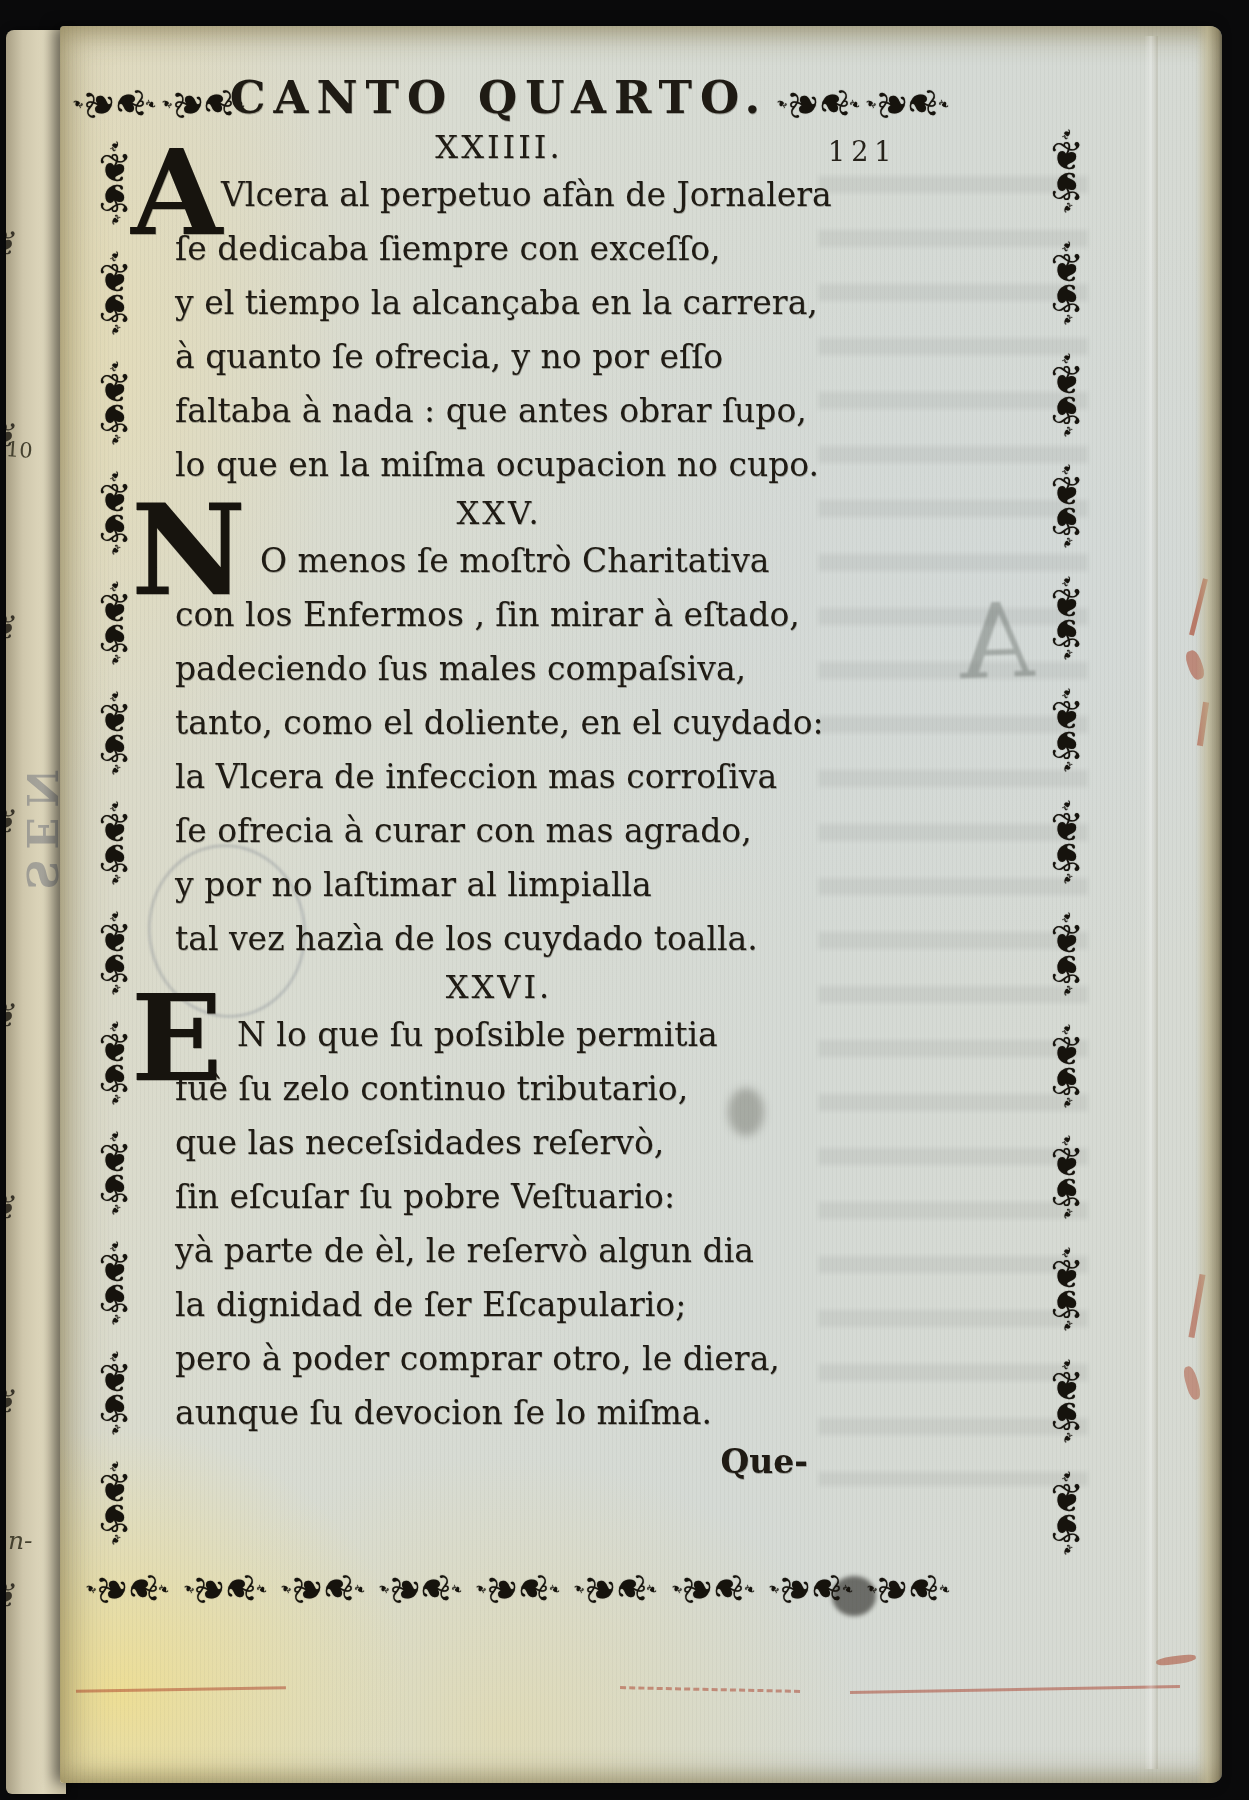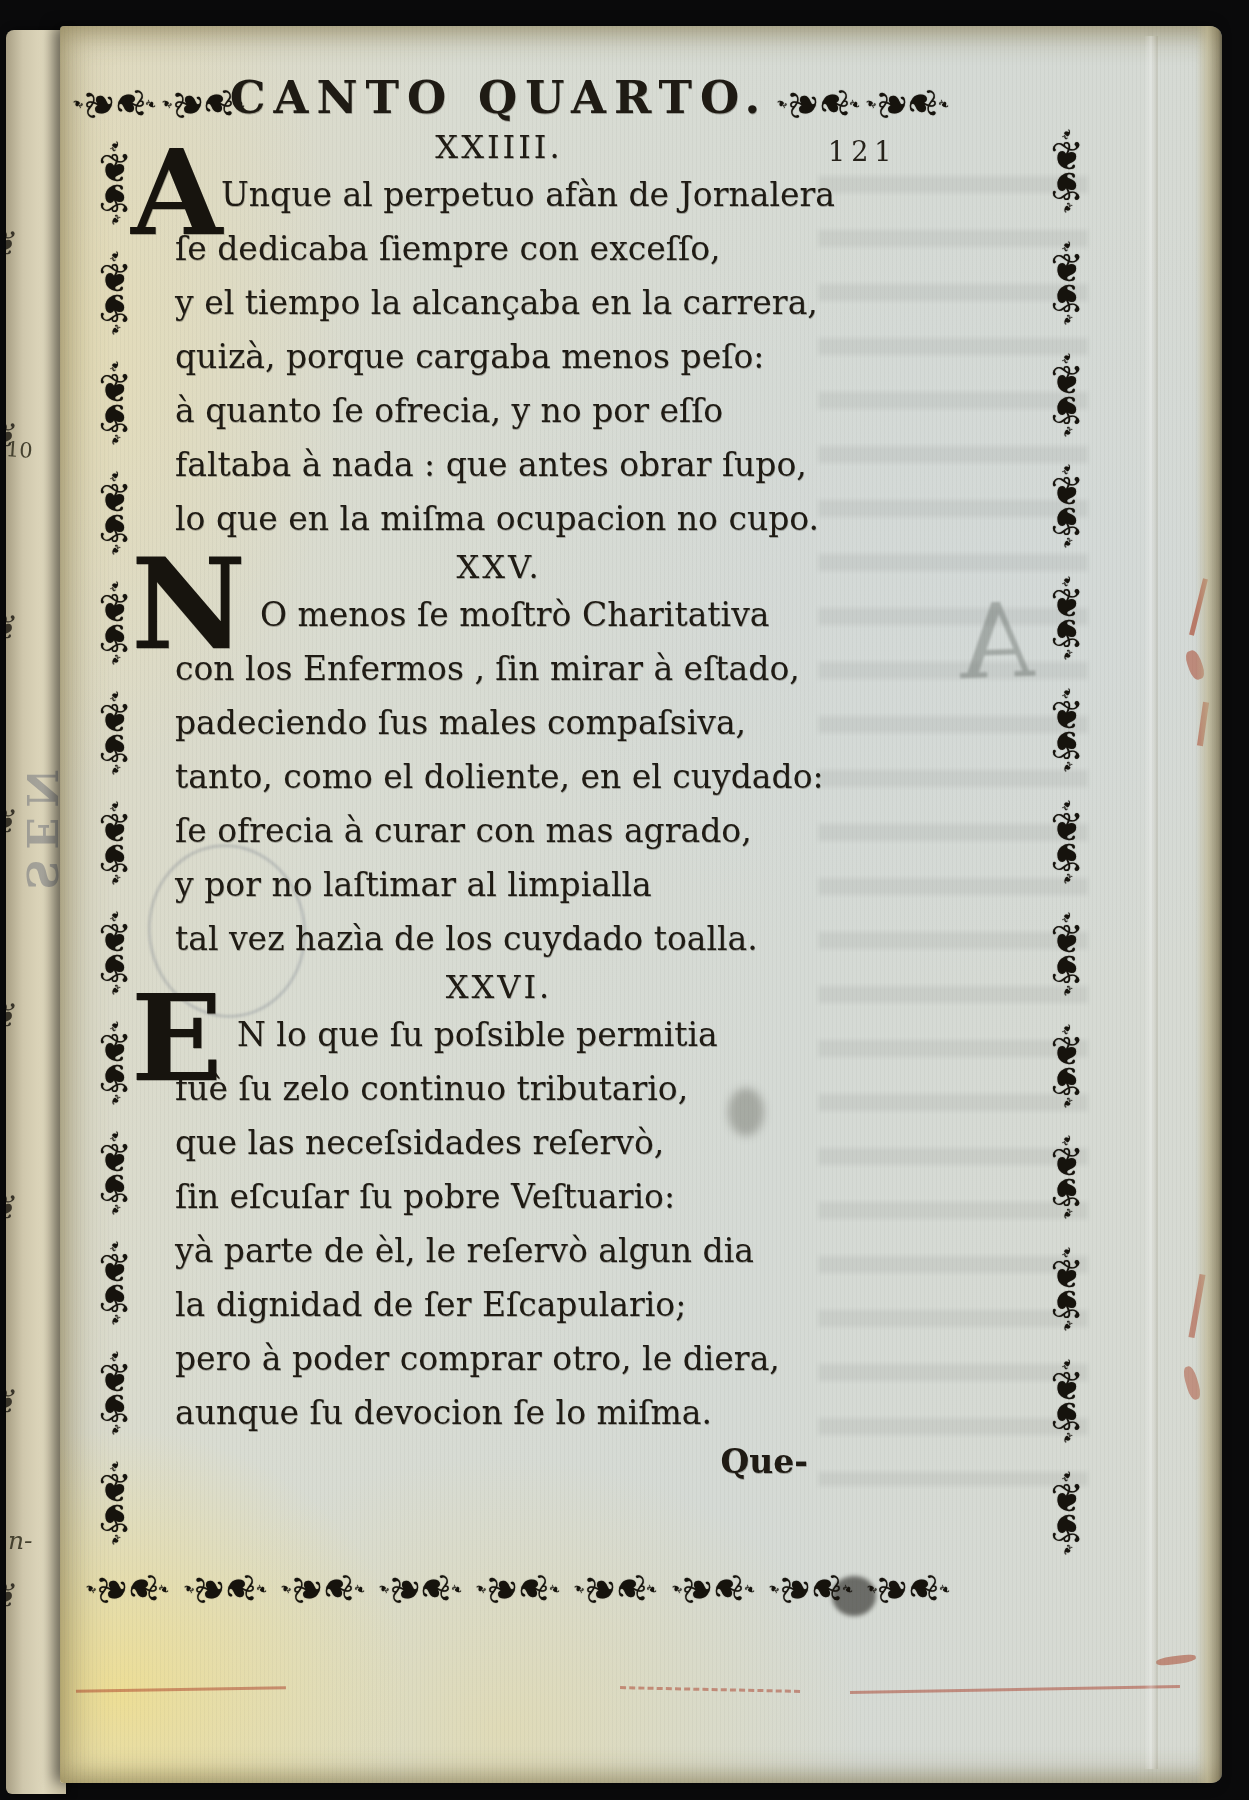--- a/index.html
+++ b/index.html
@@ -376,38 +376,38 @@
 
     <div class="page-number">121</div>
 
     <div class="text-col">
       <div class="title">CANTO QUARTO.</div>
 
       <div class="stanza s1">
         <div class="stanza-num">XXIIII.</div>
         <div class="verse">
           <span class="dropcap">A</span>
-          <div class="line first">Unque al perpetuo afàn de Jornalera</div>
+          <div class="line first">Vlcera al perpetuo afàn de Jornalera</div>
           <div class="line">ſe dedicaba ſiempre con exceſſo,</div>
           <div class="line">y el tiempo la alcançaba en la carrera,</div>
-          <div class="line">quizà, porque cargaba menos peſo:</div>
           <div class="line">à quanto ſe ofrecia, y no por eſſo</div>
           <div class="line">faltaba à nada : que antes obrar ſupo,</div>
           <div class="line">lo que en la miſma ocupacion no cupo.</div>
         </div>
       </div>
 
       <div class="stanza s2">
         <div class="stanza-num">XXV.</div>
         <div class="verse">
           <span class="dropcap">N</span>
           <div class="line first">O menos ſe moſtrò Charitativa</div>
           <div class="line">con los Enfermos , ſin mirar à eſtado,</div>
           <div class="line">padeciendo ſus males compaſsiva,</div>
           <div class="line">tanto, como el doliente, en el cuydado:</div>
+          <div class="line">la Vlcera de infeccion mas corroſiva</div>
           <div class="line">ſe ofrecia à curar con mas agrado,</div>
           <div class="line">y por no laſtimar al limpialla</div>
           <div class="line">tal vez hazìa de los cuydado toalla.</div>
         </div>
       </div>
 
       <div class="stanza s3">
         <div class="stanza-num">XXVI.</div>
         <div class="verse">
           <span class="dropcap">E</span>

